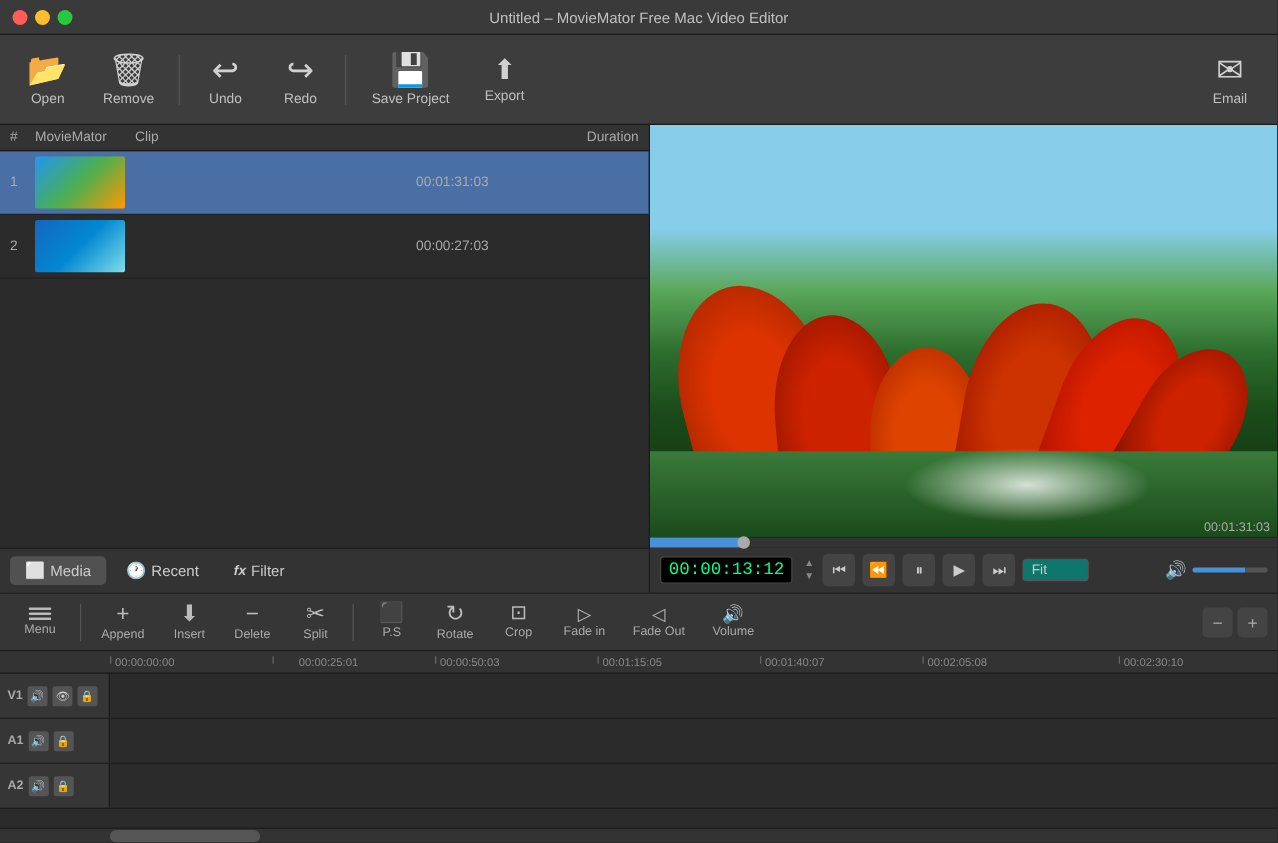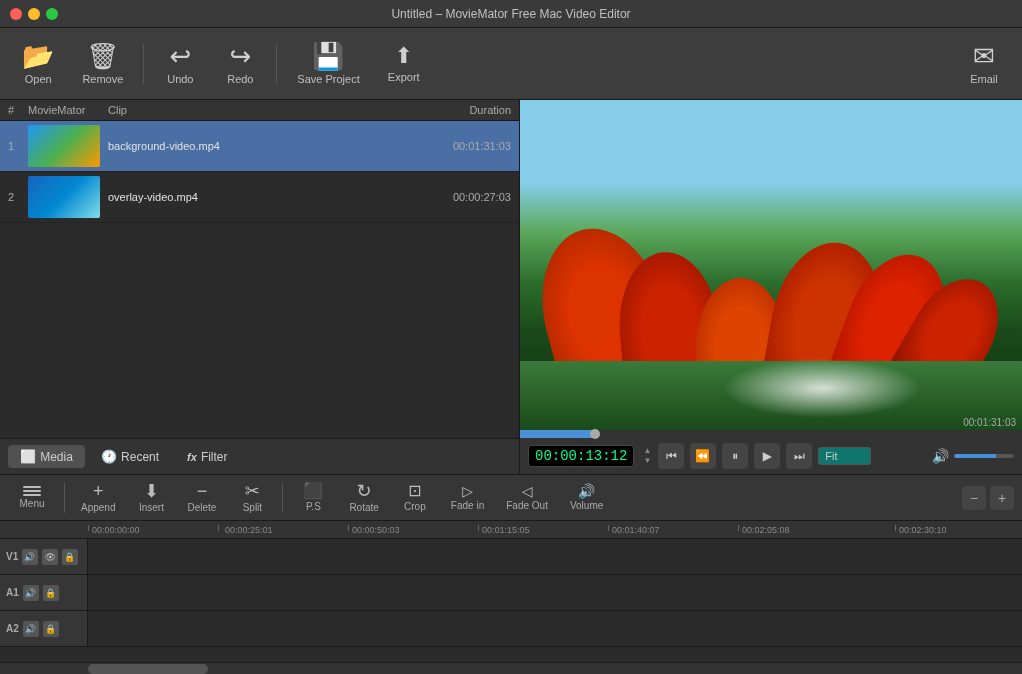--- a/index.html
+++ b/index.html
@@ -548,29 +548,27 @@
       <span>Clip</span>
       <span style="text-align:right;">Duration</span>
     </div>
 
     <div id="clip-list">
       <div class="clip-row selected">
         <span class="clip-num">1</span>
         <div class="clip-thumbnail">
           <div class="thumb-1"></div>
         </div>
-        <span class="clip-name">background-video.mp4</span>
         <span class="clip-duration">00:01:31:03</span>
       </div>
       <div class="clip-row">
         <span class="clip-num">2</span>
         <div class="clip-thumbnail">
           <div class="thumb-2"></div>
         </div>
-        <span class="clip-name">overlay-video.mp4</span>
         <span class="clip-duration">00:00:27:03</span>
       </div>
     </div>
 
     <div id="media-tabs">
       <div class="media-tab active">
         <span class="tab-icon">⬜</span>
         <span>Media</span>
       </div>
       <div class="media-tab">
@@ -685,21 +683,21 @@
     </div>
     <div id="zoom-controls">
       <div class="zoom-btn">−</div>
       <div class="zoom-btn">+</div>
     </div>
   </div>
 
   <div id="timeline-ruler">
     <div id="ruler-marks">
       <span class="ruler-mark" style="width:130px;padding-left:4px;">00:00:00:00</span>
-      <span class="ruler-mark" style="width:130px;padding-left:7px;">00:00:25:01</span>
+      <span class="ruler-mark" style="width:130px;padding-left:21px;">00:00:25:01</span>
       <span class="ruler-mark" style="width:130px;padding-left:4px;">00:00:50:03</span>
       <span class="ruler-mark" style="width:130px;padding-left:4px;">00:01:15:05</span>
       <span class="ruler-mark" style="width:130px;padding-left:4px;">00:01:40:07</span>
       <span class="ruler-mark" style="width:130px;padding-left:4px;">00:02:05:08</span>
       <span class="ruler-mark" style="width:130px;padding-left:4px;margin-left:27px;">00:02:30:10</span>
     </div>
   </div>
 
   <div id="timeline-tracks">
 

